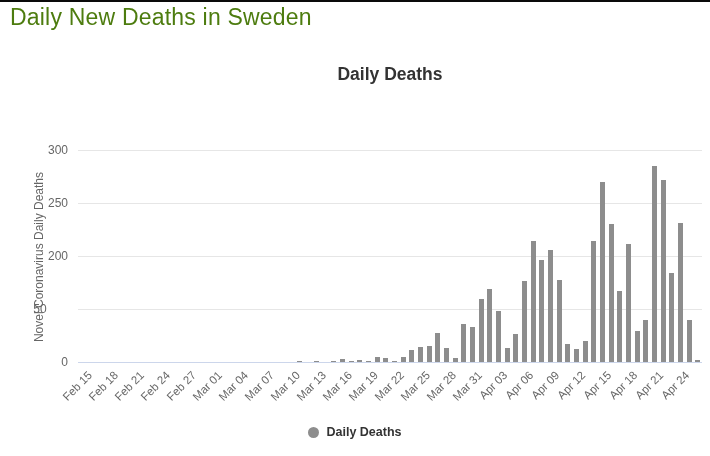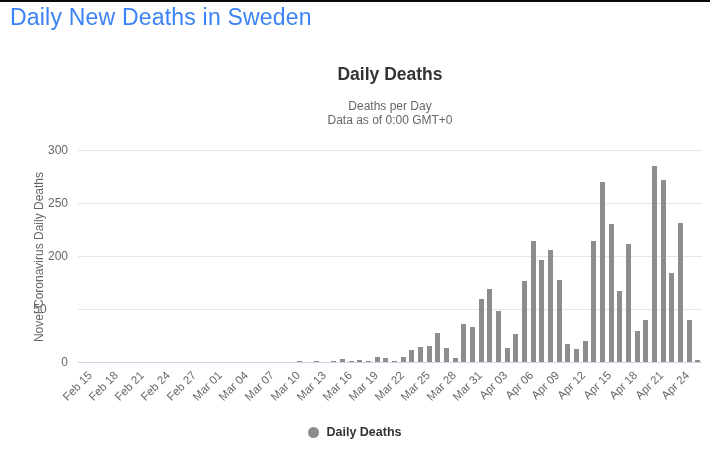--- a/index.html
+++ b/index.html
@@ -3,21 +3,21 @@
 <meta charset="utf-8">
 <style>
   html,body{margin:0;padding:0;}
   body{
     width:710px;height:456px;background:#ffffff;overflow:hidden;
     font-family:"Liberation Sans", sans-serif;position:relative;
     border-top:2px solid #0a0a0a;box-sizing:border-box;
   }
   .page-title{
     position:absolute;left:10px;top:2px;margin:0;
-    font-size:23px;font-weight:400;color:#3b82f6;letter-spacing:.2px;
+    font-size:23px;font-weight:400;color:#4d7c0f;letter-spacing:.2px;
   }
   .chart{position:absolute;left:0;top:40px;width:710px;height:416px;}
   .chart-title{
     position:absolute;left:78px;right:8px;top:22px;text-align:center;
     font-size:17.5px;font-weight:600;color:#333333;
   }
   .chart-subtitle{
     position:absolute;left:78px;right:8px;text-align:center;
     font-size:12px;color:#666666;
   }
@@ -47,22 +47,20 @@
   .legend-marker{width:11px;height:11px;border-radius:50%;background:#8d8d8d;}
   .legend-label{font-size:12.5px;font-weight:700;color:#333333;}
 </style>
 </head>
 <body>
 
 <h1 class="page-title">Daily New Deaths in Sweden</h1>
 
 <div class="chart">
   <div class="chart-title">Daily Deaths</div>
-  <div class="chart-subtitle sub1">Deaths per Day</div>
-  <div class="chart-subtitle sub2">Data as of 0:00 GMT+0</div>
 
   <div class="yaxis-title" style="left:-56px;top:208px;width:190px;text-align:center;">Novel Coronavirus Daily Deaths</div>
 
   <div class="plot" id="plot">
       <div class="axis-line" style="left: 78px; width: 624px; top: 320px;"></div>
       <div class="ytick-label" style="left: 28px; top: 313px;">0</div>
       <div class="gridline" style="left: 78px; width: 624px; top: 267px;"></div>
       <div class="ytick-label" style="left: 20px; top: 260px; text-align: center;">50</div>
       <div class="gridline" style="left: 78px; width: 624px; top: 214px;"></div>
       <div class="ytick-label" style="left: 28px; top: 207px;">200</div>

